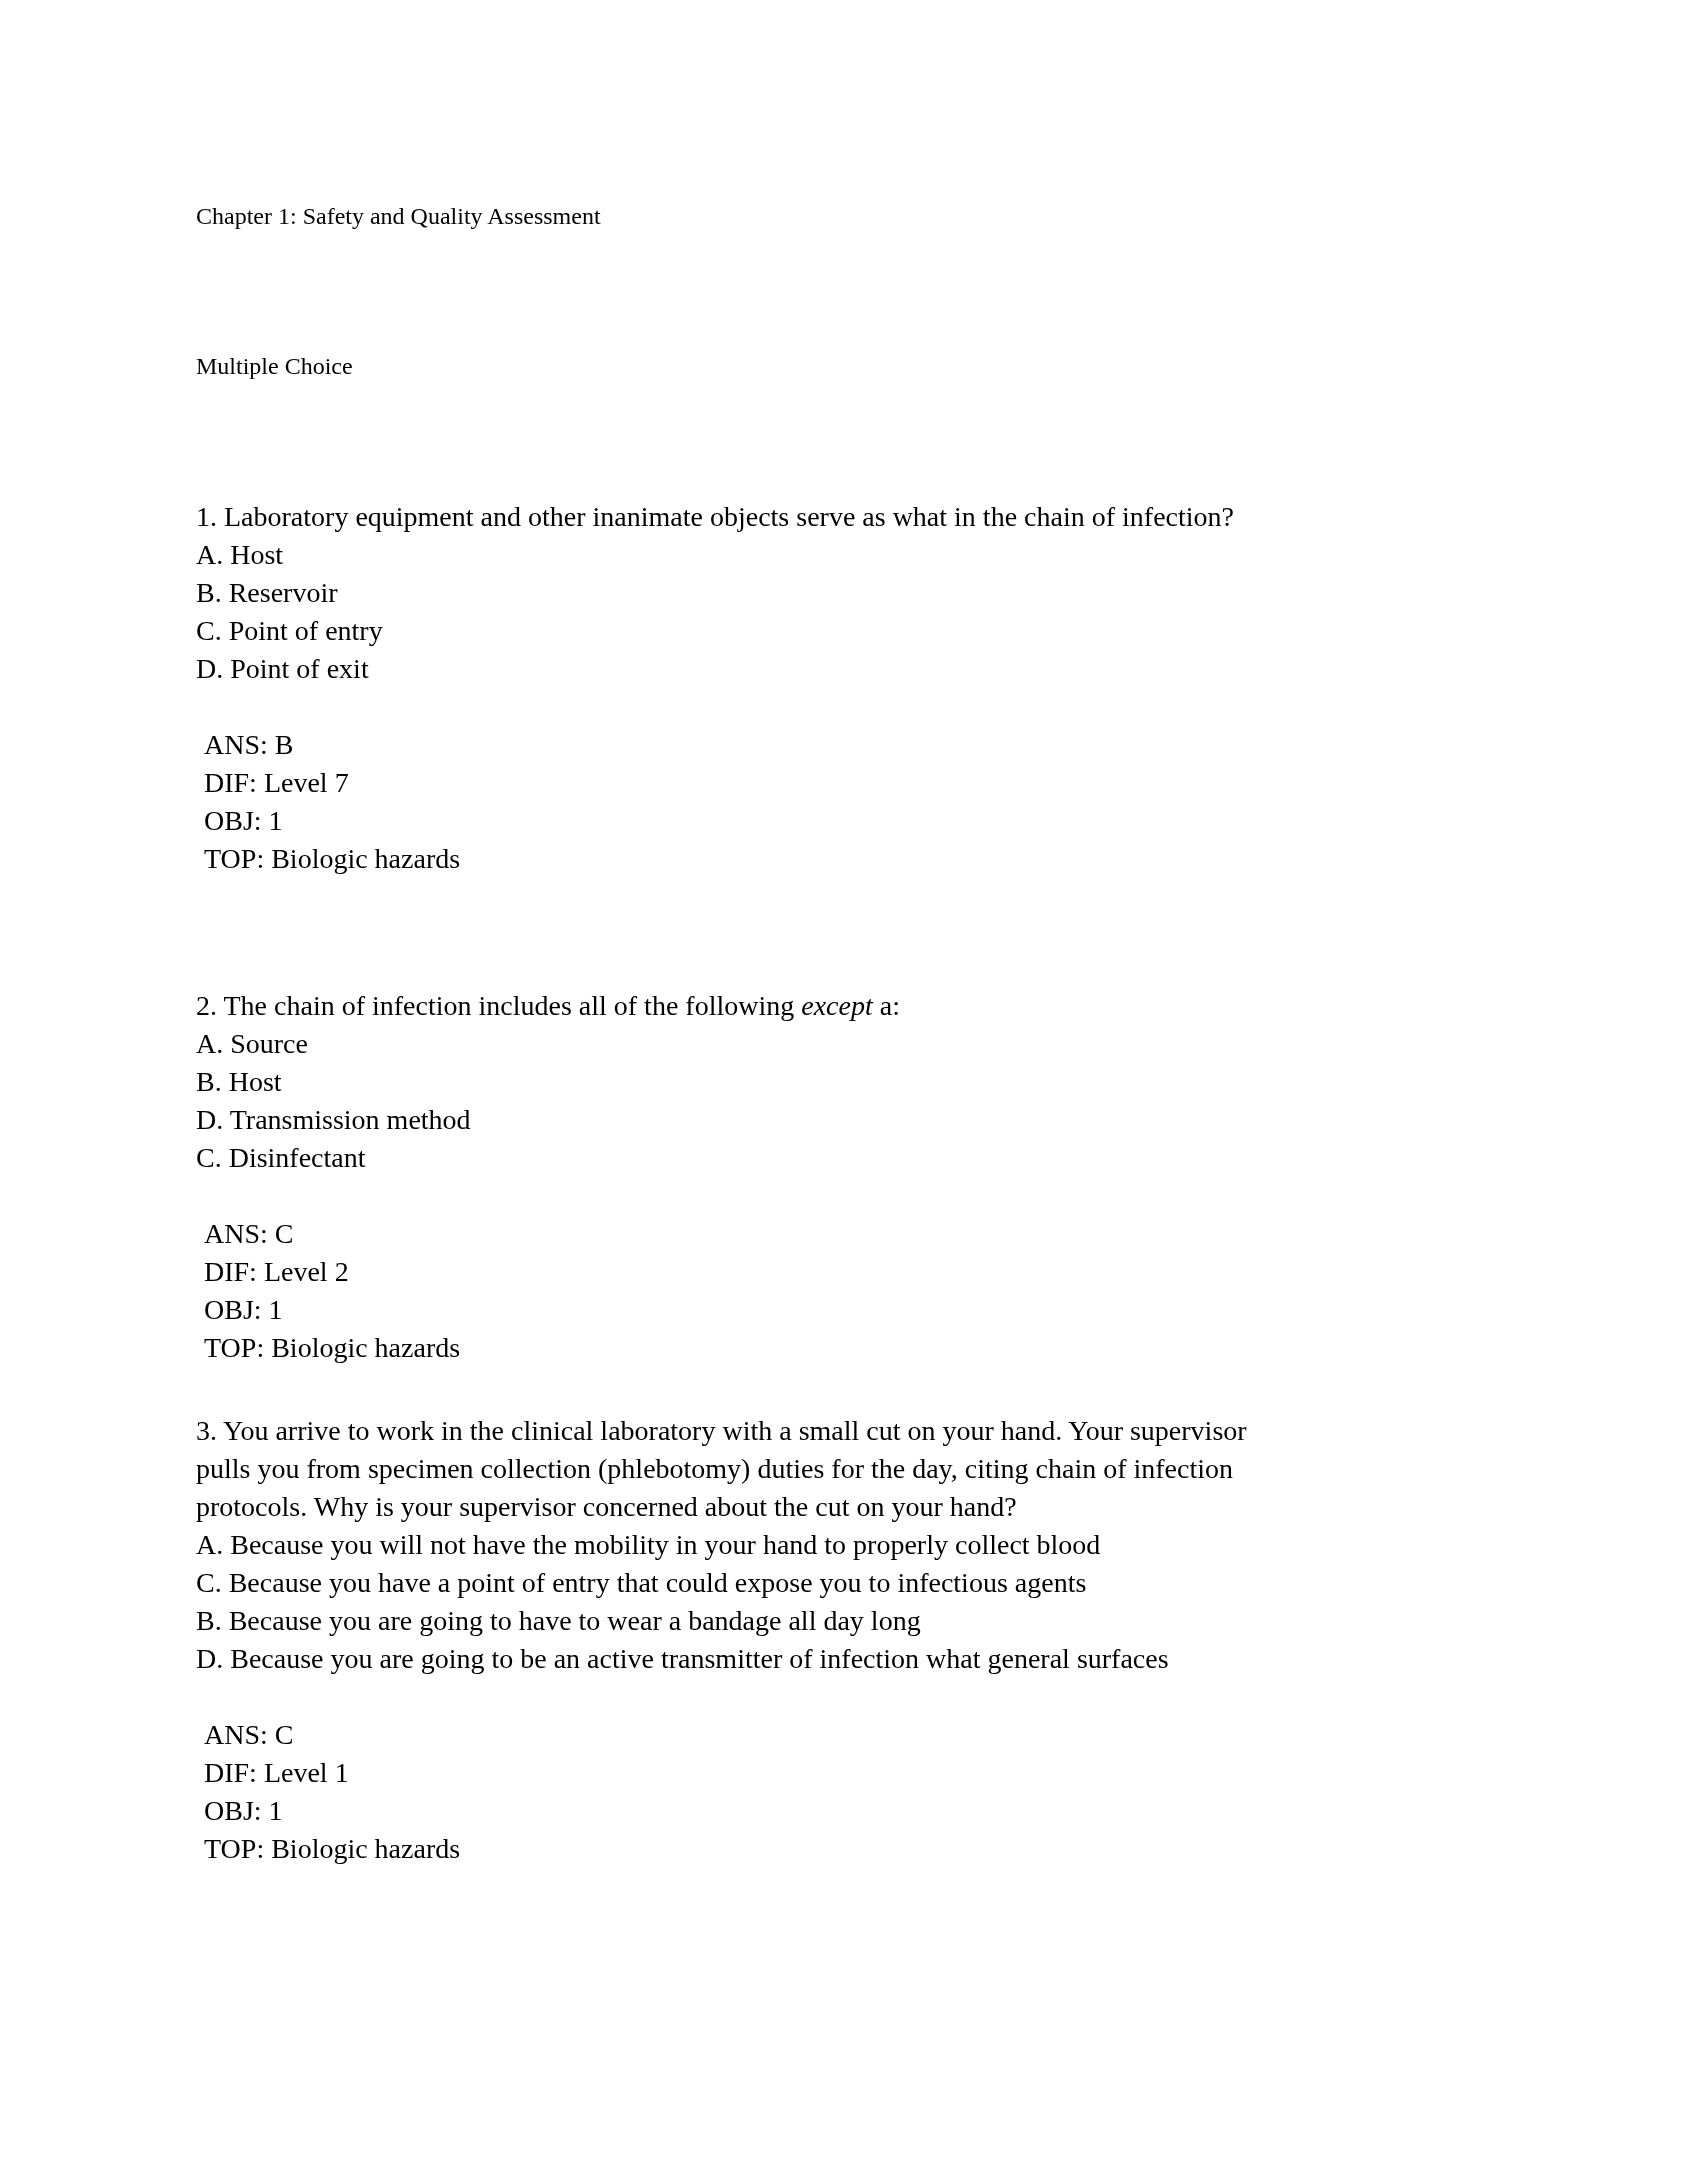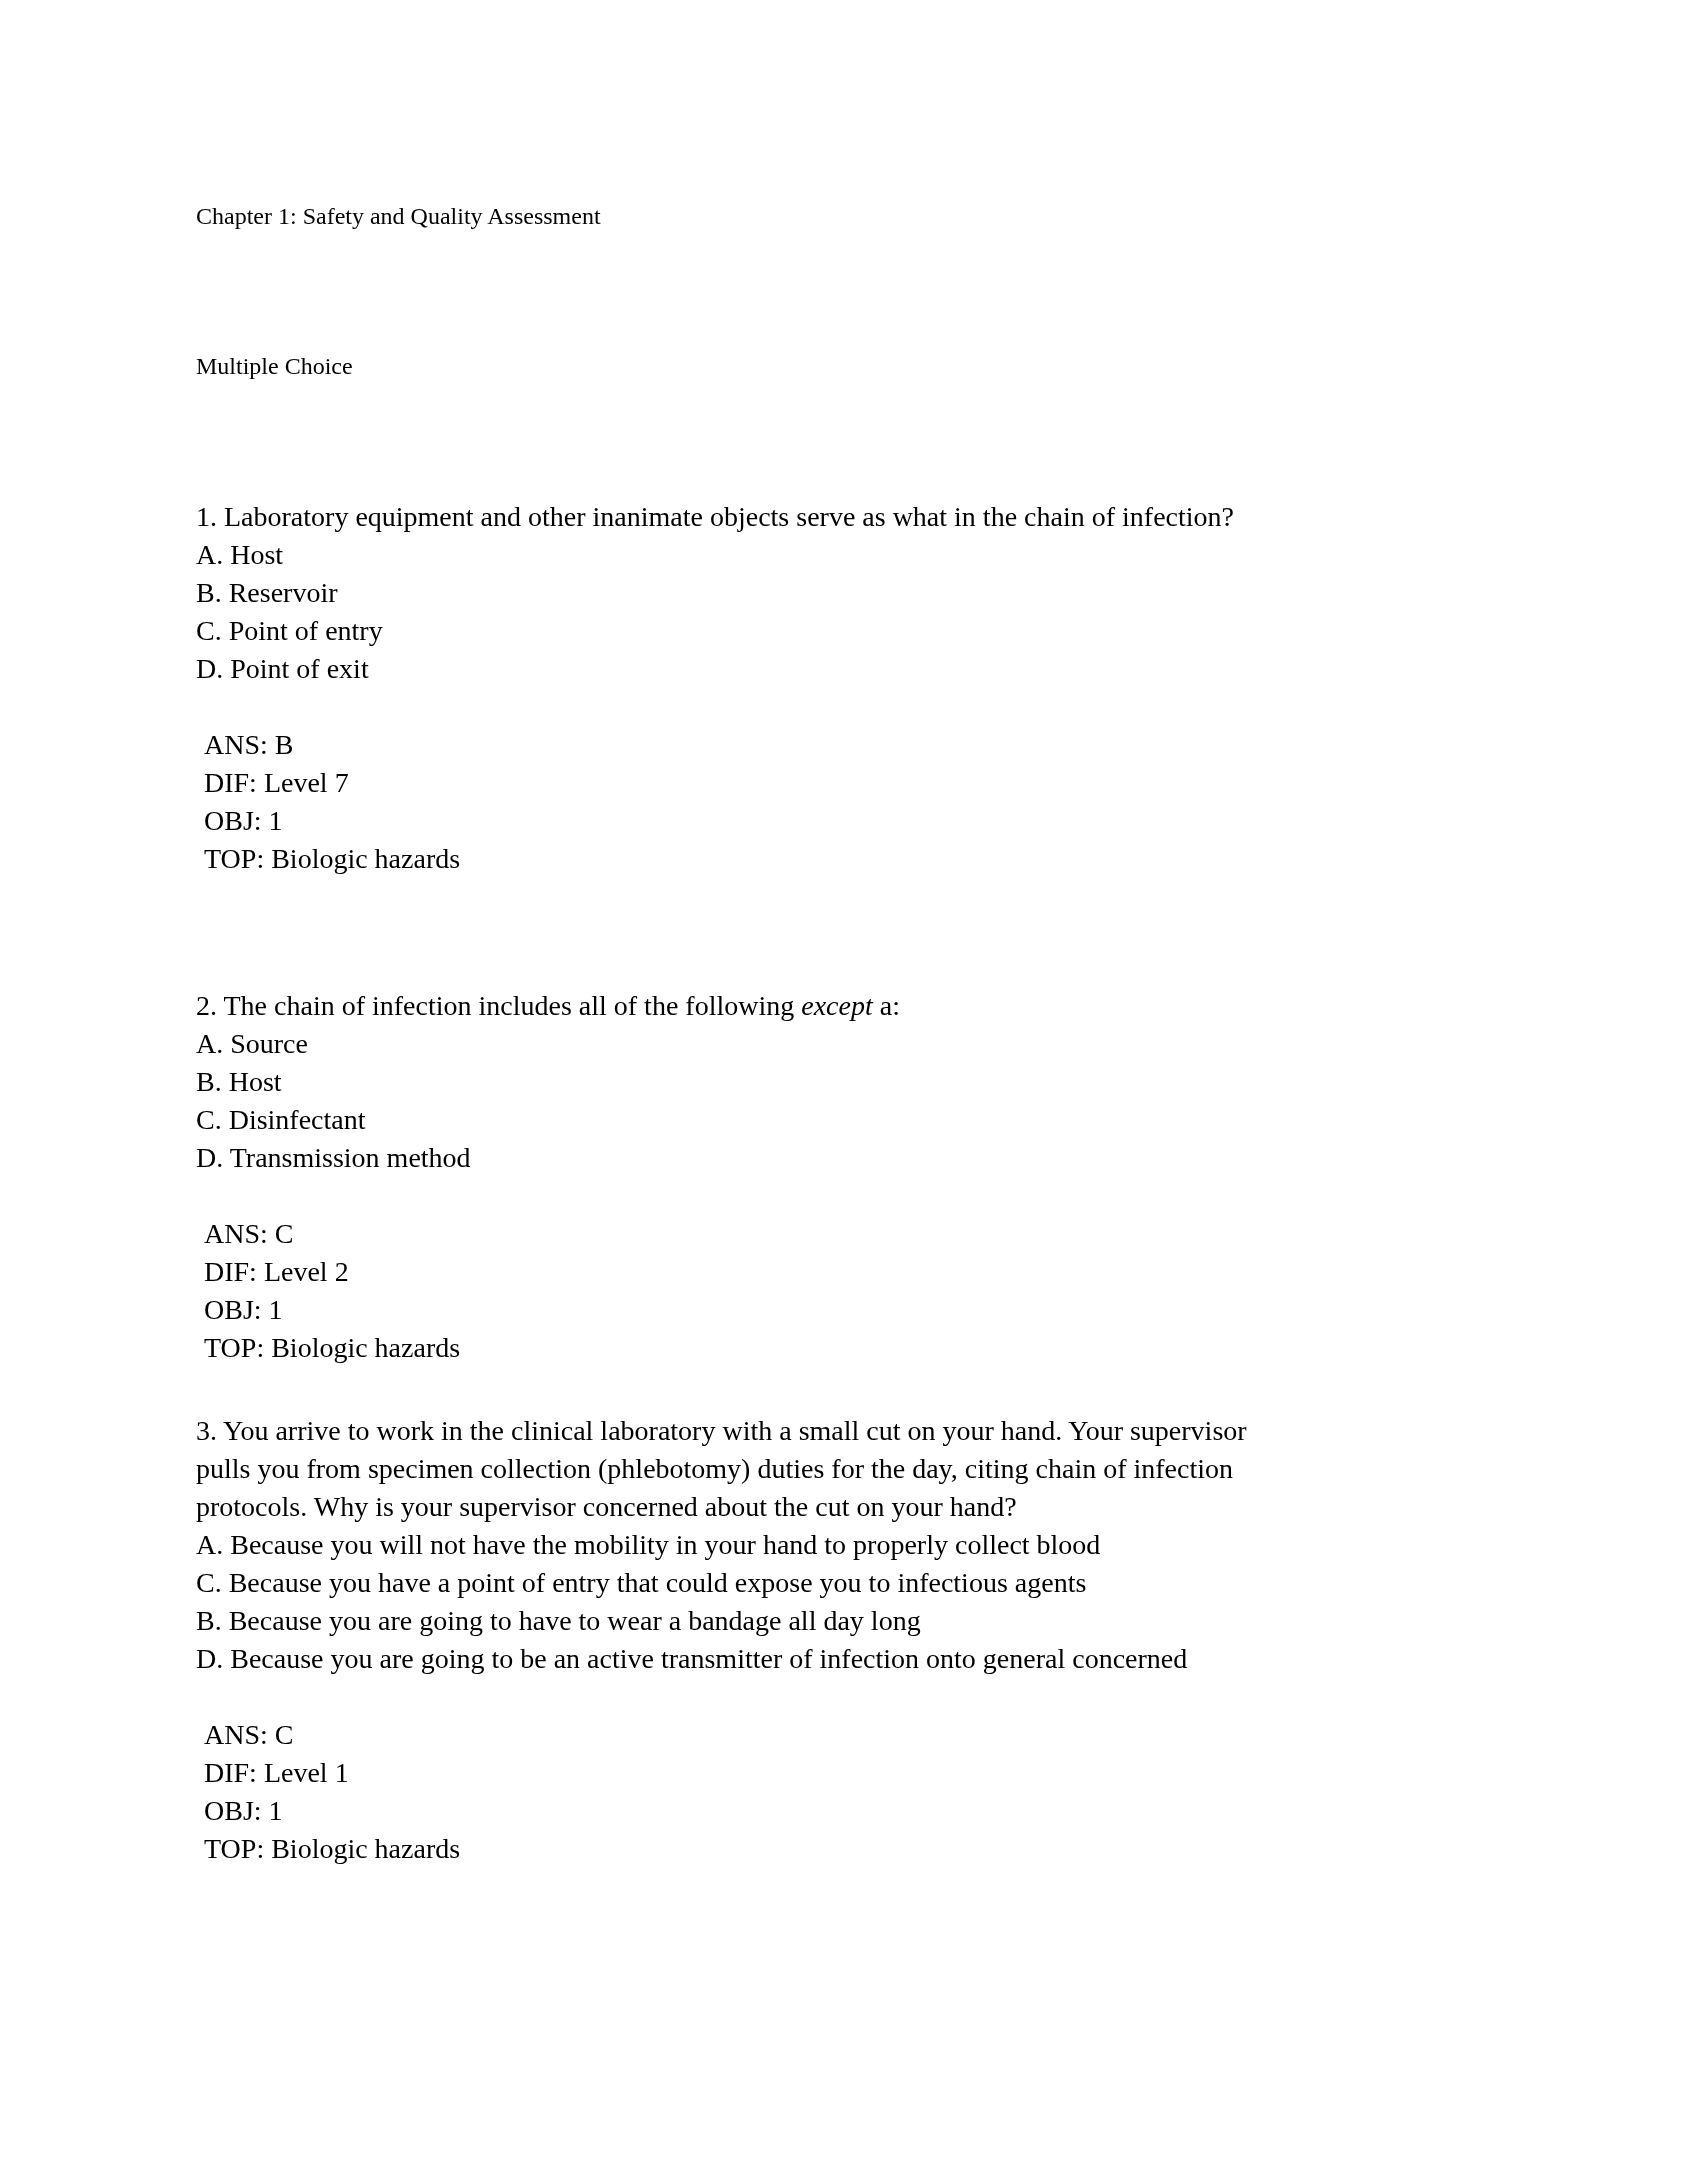--- a/index.html
+++ b/index.html
@@ -28,38 +28,38 @@
     <div class="row">DIF: Level 7</div>
     <div class="row">OBJ: 1</div>
     <div class="row">TOP: Biologic hazards</div>
   </div>
 </div>
 
 <div class="q-block" style="top:987px">
   <div class="row"><span style="white-space:pre">2. The chain of infection includes all of the following </span><em>except</em><span style="white-space:pre"> a:</span></div>
   <div class="row">A. Source</div>
   <div class="row">B. Host</div>
+  <div class="row">D. Transmission method</div>
   <div class="row">C. Disinfectant</div>
-  <div class="row">D. Transmission method</div>
   <div class="meta">
     <div class="row">ANS: C</div>
     <div class="row">DIF: Level 2</div>
     <div class="row">OBJ: 1</div>
     <div class="row">TOP: Biologic hazards</div>
   </div>
 </div>
 
 <div class="q-block" style="top:1412px">
   <div class="row">3. You arrive to work in the clinical laboratory with a small cut on your hand. Your supervisor</div>
   <div class="row">pulls you from specimen collection (phlebotomy) duties for the day, citing chain of infection</div>
   <div class="row">protocols. Why is your supervisor concerned about the cut on your hand?</div>
   <div class="row">A. Because you will not have the mobility in your hand to properly collect blood</div>
   <div class="row">C. Because you have a point of entry that could expose you to infectious agents</div>
   <div class="row">B. Because you are going to have to wear a bandage all day long</div>
-  <div class="row">D. Because you are going to be an active transmitter of infection onto general concerned</div>
+  <div class="row">D. Because you are going to be an active transmitter of infection what general surfaces</div>
   <div class="meta">
     <div class="row">ANS: C</div>
     <div class="row">DIF: Level 1</div>
     <div class="row">OBJ: 1</div>
     <div class="row">TOP: Biologic hazards</div>
   </div>
 </div>
 
 
 </body></html>

